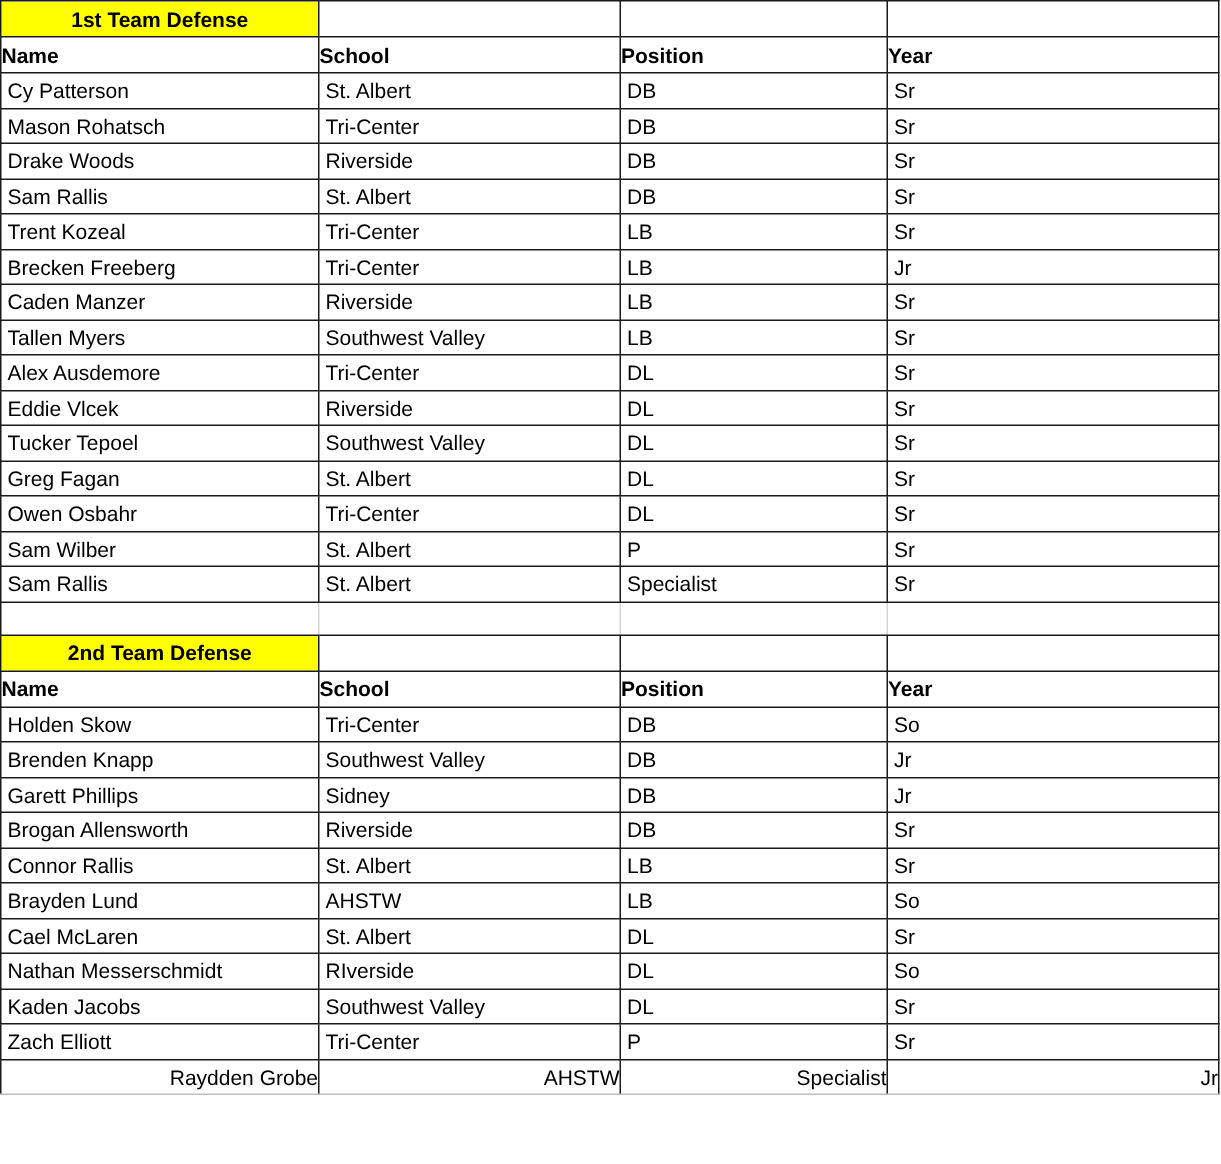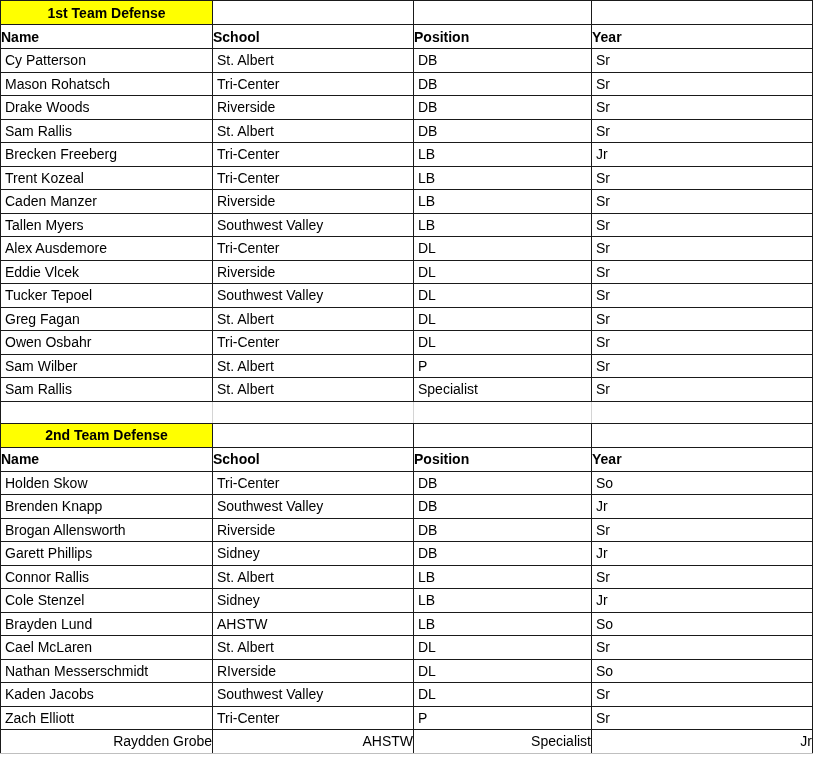--- a/index.html
+++ b/index.html
@@ -114,30 +114,30 @@
           <td>DB</td>
           <td>Sr</td>
         </tr>
         <tr>
           <td>Sam Rallis</td>
           <td>St. Albert</td>
           <td>DB</td>
           <td>Sr</td>
         </tr>
         <tr>
+          <td>Trent Kozeal</td>
+          <td>Tri-Center</td>
+          <td>LB</td>
+          <td>Sr</td>
+        </tr>
+        <tr>
           <td>Brecken Freeberg</td>
           <td>Tri-Center</td>
           <td>LB</td>
           <td>Jr</td>
-        </tr>
-        <tr>
-          <td>Trent Kozeal</td>
-          <td>Tri-Center</td>
-          <td>LB</td>
-          <td>Sr</td>
         </tr>
         <tr>
           <td>Caden Manzer</td>
           <td>Riverside</td>
           <td>LB</td>
           <td>Sr</td>
         </tr>
         <tr>
           <td>Tallen Myers</td>
           <td>Southwest Valley</td>
@@ -212,42 +212,36 @@
           <td>DB</td>
           <td>So</td>
         </tr>
         <tr>
           <td>Brenden Knapp</td>
           <td>Southwest Valley</td>
           <td>DB</td>
           <td>Jr</td>
         </tr>
         <tr>
-          <td>Brogan Allensworth</td>
-          <td>Riverside</td>
-          <td>DB</td>
-          <td>Sr</td>
-        </tr>
-        <tr>
           <td>Garett Phillips</td>
           <td>Sidney</td>
           <td>DB</td>
           <td>Jr</td>
         </tr>
         <tr>
+          <td>Brogan Allensworth</td>
+          <td>Riverside</td>
+          <td>DB</td>
+          <td>Sr</td>
+        </tr>
+        <tr>
           <td>Connor Rallis</td>
           <td>St. Albert</td>
           <td>LB</td>
           <td>Sr</td>
-        </tr>
-        <tr>
-          <td>Cole Stenzel</td>
-          <td>Sidney</td>
-          <td>LB</td>
-          <td>Jr</td>
         </tr>
         <tr>
           <td>Brayden Lund</td>
           <td>AHSTW</td>
           <td>LB</td>
           <td>So</td>
         </tr>
         <tr>
           <td>Cael McLaren</td>
           <td>St. Albert</td>

